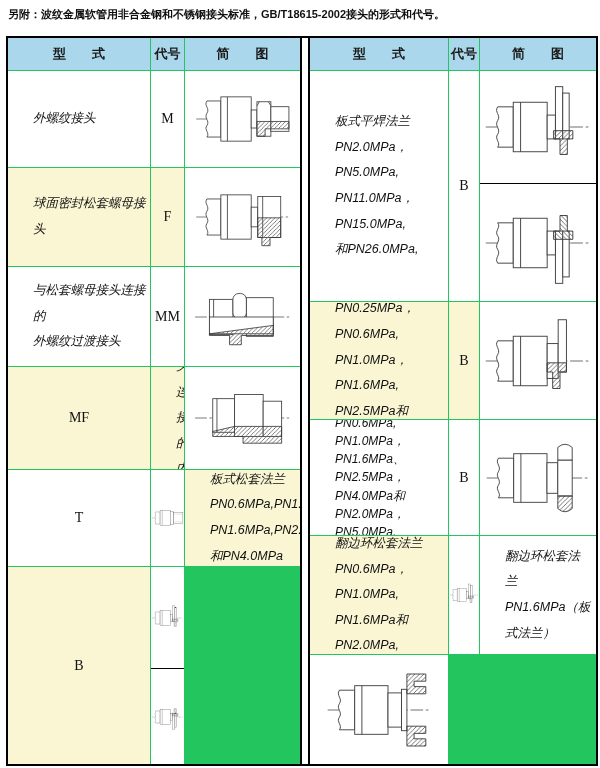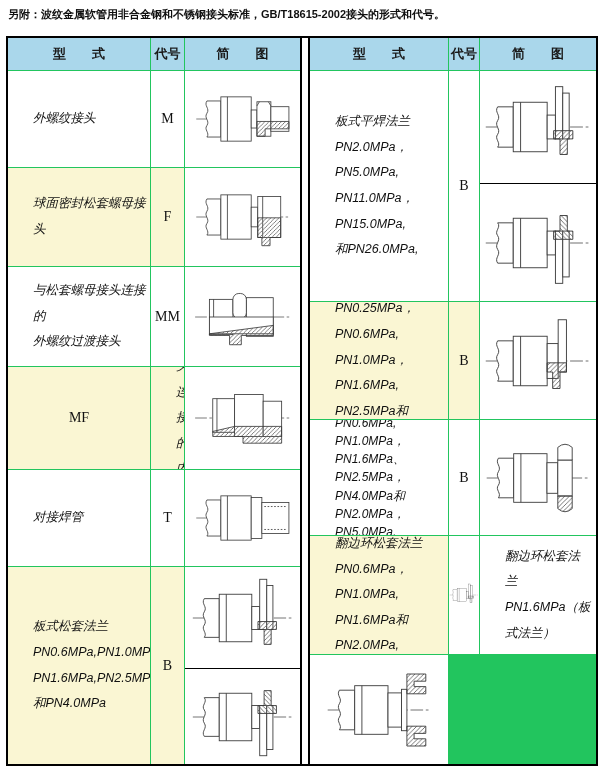--- a/index.html
+++ b/index.html
@@ -155,21 +155,20 @@
       <div class="cell code hl">MF</div>
       <div class="cell typ hl">与松套螺母接头连接的内
 螺纹过渡接头</div>
       <div class="cell diag">
         <svg class="d" width="106" height="84" viewBox="0 0 120 100">
             <use href="#cl"></use>
             <use href="#d-mf"></use>
           </svg>
       </div>
 
-      <div class="cell typ">对接焊管</div>
       <div class="cell code">T</div>
       <div class="cell diag">
         <svg class="d" width="106" height="82" viewBox="0 0 120 100">
             <use href="#cl"></use>
             <use href="#d-t"></use>
           </svg>
       </div>
 
       <div class="cell typ hl">板式松套法兰
 PN0.6MPa,PN1.0MPa,

